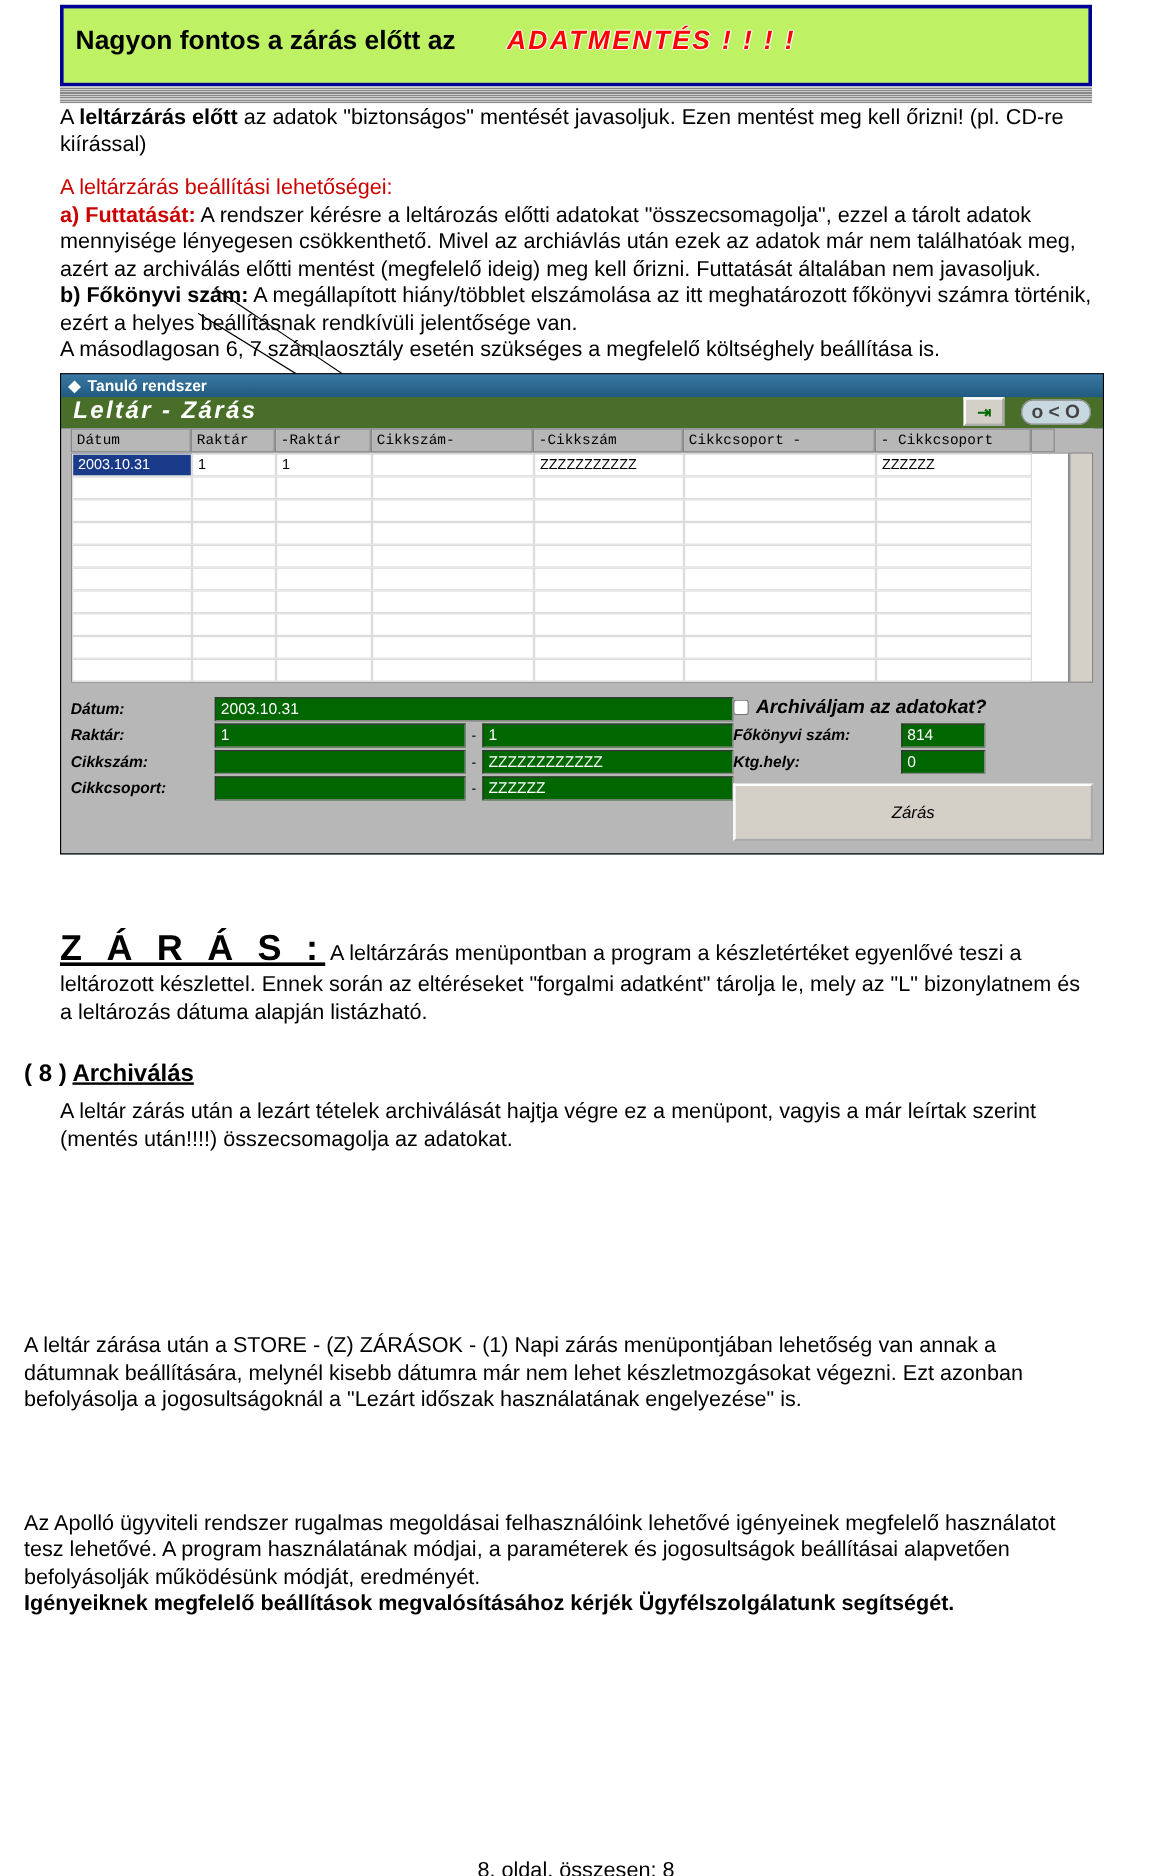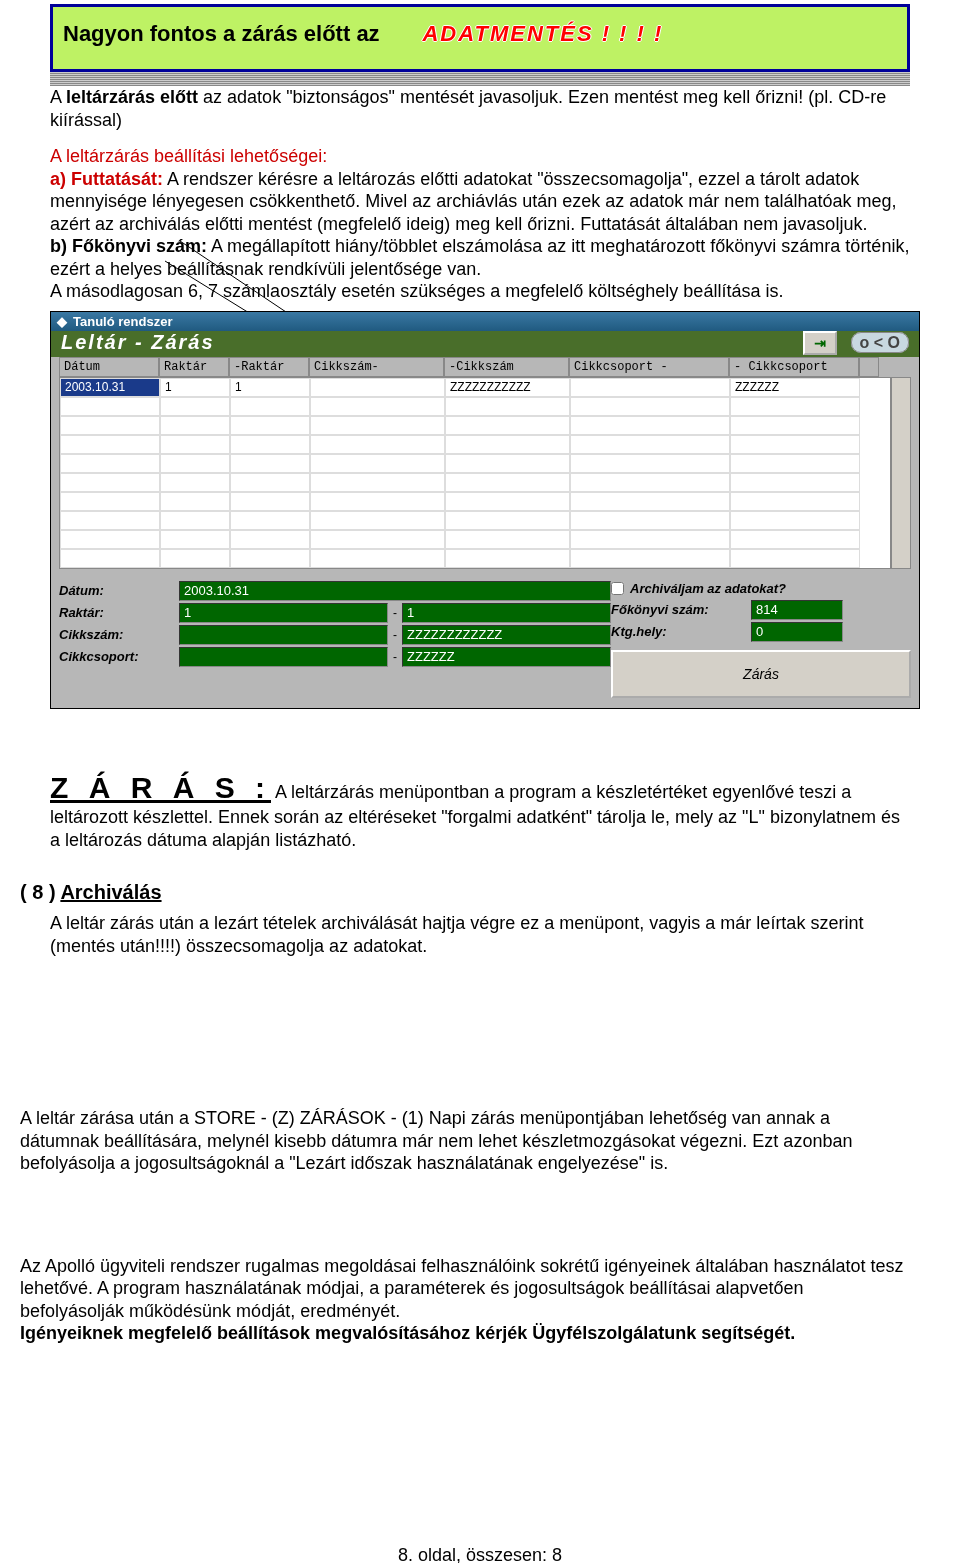--- a/index.html
+++ b/index.html
@@ -92,24 +92,24 @@
   .form-right { width: 300px; }
   .form-row { display: flex; align-items: center; margin-bottom: 2px; }
   .form-row .lbl { width: 120px; font-weight: bold; font-style: italic; font-size: 13px; }
   .form-row input {
     flex: 1; background: #060; color: #fff; border: 1px inset #888;
     padding: 1px 4px; font-size: 13px; height: 20px;
   }
   .form-row .dash { width: 14px; text-align: center; }
   .chk-row { display: flex; align-items: center; margin-bottom: 4px; }
   .chk-row input[type=checkbox] { margin-right: 6px; }
-  .chk-row .lbl2 { font-weight: bold; font-style: italic; font-size: 13px; }
+  .chk-row .lbl2 { font-weight: bold; font-style: italic; font-size: 16px; }
   .rfield { display: flex; align-items: center; margin-bottom: 2px; }
   .rfield .lbl2 { width: 140px; font-weight: bold; font-style: italic; font-size: 13px; padding-right: 6px; }
-  .rfield input { width: 92px; background: #060; color: #fff; border: 1px inset #888; padding: 1px 4px; height: 20px; font-size: 13px; }
+  .rfield input { width: 70px; background: #060; color: #fff; border: 1px inset #888; padding: 1px 4px; height: 20px; font-size: 13px; }
   .btn-zaras {
     width: 100%; background: #d4d0c8; border: 2px outset #fff;
     padding: 14px; font-size: 14px; font-style: italic; margin-top: 6px;
   }
 
   .zaras-heading {
     font-size: 30px; font-weight: bold; letter-spacing: 6px;
     text-decoration: underline;
     display: inline;
   }
@@ -312,19 +312,19 @@
 
   <div class="body-text" style="margin-top:8px;">
     <p>A leltár zárás után a lezárt tételek archiválását hajtja végre ez a menüpont, vagyis a már leírtak szerint (mentés után!!!!) összecsomagolja az adatokat.</p>
   </div>
 
   <div class="body-text" style="margin-top:150px; margin-left:-30px;">
     <p>A leltár zárása után a STORE - (Z) ZÁRÁSOK - (1) Napi zárás menüpontjában lehetőség van annak a dátumnak beállítására, melynél kisebb dátumra már nem lehet készletmozgásokat végezni. Ezt azonban befolyásolja a jogosultságoknál a "Lezárt időszak használatának engelyezése" is.</p>
   </div>
 
   <div class="body-text" style="margin-top:80px; margin-left:-30px;">
-    <p>Az Apolló ügyviteli rendszer rugalmas megoldásai felhasználóink sokrétű igényeinek általában használatot tesz lehetővé. A program használatának módjai, a paraméterek és jogosultságok beállításai alapvetően befolyásolják működésünk módját, eredményét.</p>
+    <p>Az Apolló ügyviteli rendszer rugalmas megoldásai felhasználóink lehetővé igényeinek megfelelő használatot tesz lehetővé. A program használatának módjai, a paraméterek és jogosultságok beállításai alapvetően befolyásolják működésünk módját, eredményét.</p>
     <p class="bold">Igényeiknek megfelelő beállítások megvalósításához kérjék Ügyfélszolgálatunk segítségét.</p>
   </div>
 
   <div class="footer">8. oldal, összesen: 8</div>
 
 </div>
 
 </body></html>

